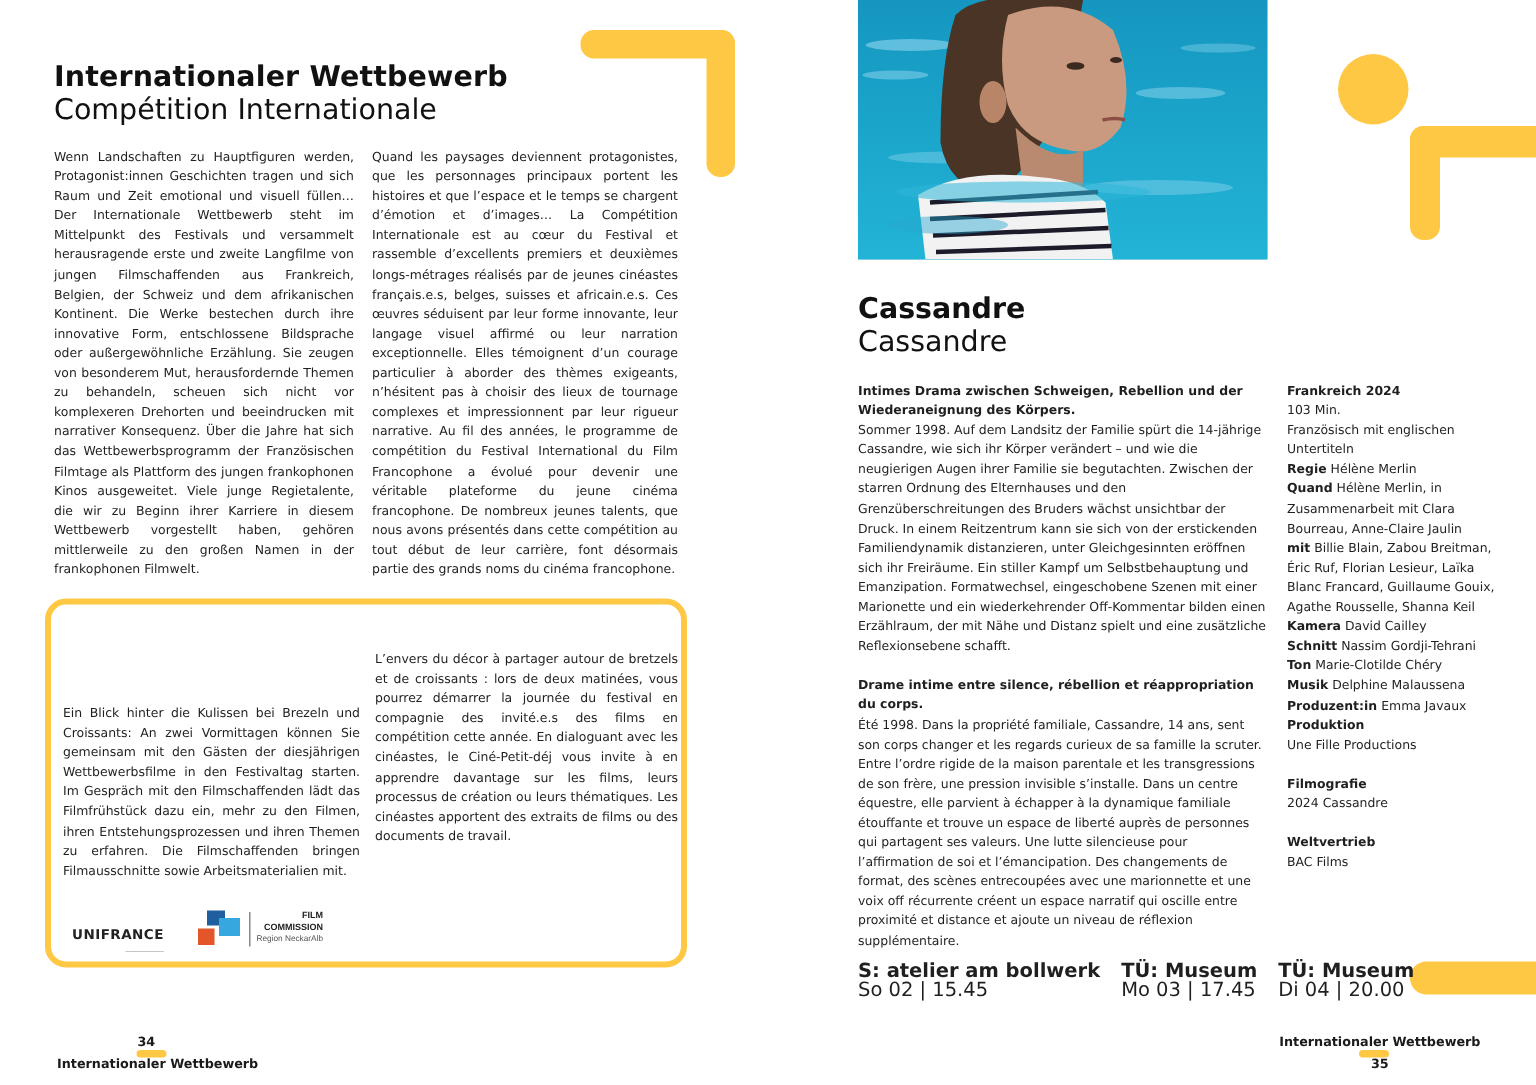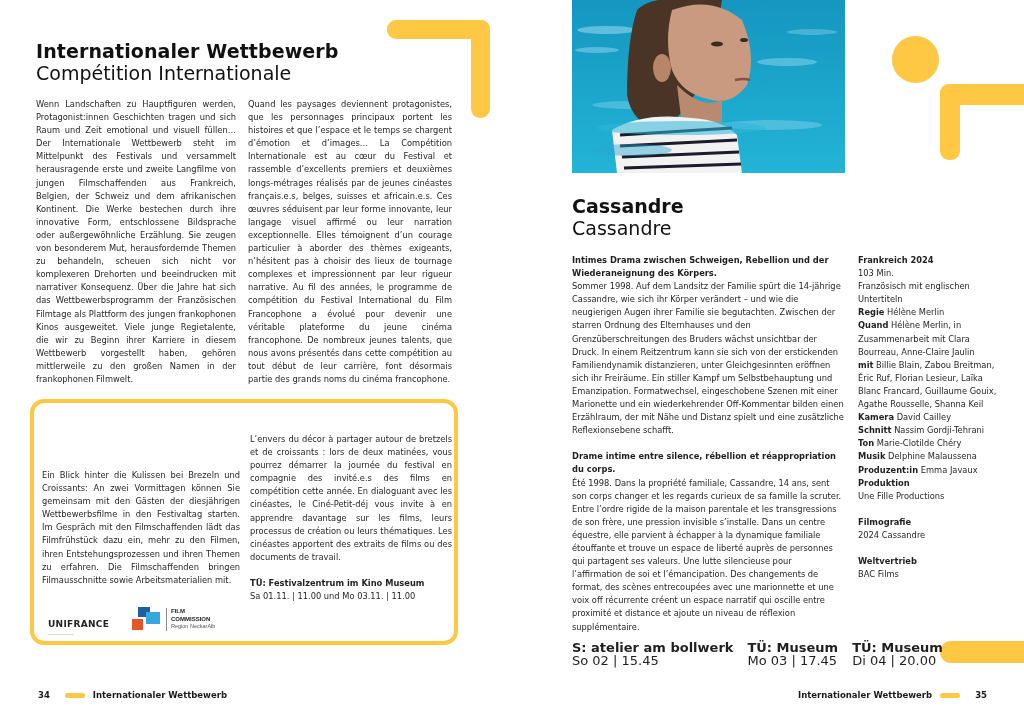--- a/index.html
+++ b/index.html
@@ -29,30 +29,30 @@
   #intro-col-fr { position: absolute; left: 248px; top: 98px; width: 204px; }
 
   #breakfast-box { position: absolute; left: 30px; top: 399px; width: 428px; height: 246px; border: 4px solid #fec844; border-radius: 14px; }
   #breakfast-title { position: absolute; left: 10px; top: 15px; }
   #breakfast-title .h-de { font-size: 19px; line-height: 22px; }
   #breakfast-title .h-fr { font-size: 19px; line-height: 22px; }
   #breakfast-de { position: absolute; left: 8px; top: 66px; width: 198px; }
   #breakfast-fr { position: absolute; left: 216px; top: 30px; width: 202px; }
   #breakfast-venue { margin-top: 13px; }
 
-  #logos { position: absolute; left: 14px; top: 202px; height: 30px; width: 200px; }
+  #logos { position: absolute; left: 14px; top: 202px; height: 30px; width: 200px; text-align: right; }
   #logo-unifrance { position: absolute; left: 0; top: 8px; }
   #logo-unifrance .name { font-family: "DejaVu Sans", sans-serif; font-weight: bold; font-size: 9px; letter-spacing: 0.3px; color: #222; }
   #logo-unifrance .tag { font-size: 3px; color: #555; display: block; margin-top: 1px; }
   #logo-fc { position: absolute; left: 84px; top: 2px; width: 120px; height: 26px; }
   .fc-sq { position: absolute; }
   #logo-fc .fc-text { position: absolute; left: 34px; top: 1px; padding-left: 4px; border-left: 1px solid #888; font-size: 6px; line-height: 7.5px; font-weight: bold; color: #222; }
   #logo-fc .fc-sub { font-weight: normal; color: #555; font-size: 5.5px; }
 
-  .footer { position: absolute; top: 690px; font-family: "DejaVu Sans", sans-serif; font-size: 8.5px; font-weight: bold; color: #1a1a1a; display: flex; align-items: center; }
+  .footer { position: absolute; top: 690px; font-family: "DejaVu Sans", sans-serif; font-size: 8.5px; font-weight: bold; color: #1a1a1a; display: flex; align-items: center; flex-direction: column; }
   .footer .pill { width: 20px; height: 5px; border-radius: 3px; background: #fec844; display: inline-block; }
   #footer-left { left: 38px; }
   #footer-left .num { margin-right: 15px; }
   #footer-left .pill { margin-right: 8px; }
   #footer-right { right: 37px; }
   #footer-right .pill { margin-left: 8px; margin-right: 15px; }
 
   
   #still-image { position: absolute; left: 60px; top: 0; width: 273px; height: 173px; overflow: hidden; background: #1aa6cc; }
   #film-title { position: absolute; left: 60px; top: 195px; }
@@ -83,24 +83,20 @@
       <div class="h-fr">Compétition Internationale</div>
     </div>
 
     <p id="intro-col-de" class="body-text" lang="de">Wenn Landschaften zu Hauptfiguren werden, Protagonist:innen Geschichten tragen und sich Raum und Zeit emotional und visuell füllen… Der Internationale Wettbewerb steht im Mittelpunkt des Festivals und versammelt herausragende erste und zweite Langfilme von jungen Filmschaffenden aus Frankreich, Belgien, der Schweiz und dem afrikanischen Kontinent. Die Werke bestechen durch ihre innovative Form, entschlossene Bildsprache oder außergewöhnliche Erzählung. Sie zeugen von besonderem Mut, herausfordernde Themen zu behandeln, scheuen sich nicht vor komplexeren Drehorten und beeindrucken mit narrativer Konsequenz. Über die Jahre hat sich das Wettbewerbsprogramm der Französischen Filmtage als Plattform des jungen frankophonen Kinos ausgeweitet. Viele junge Regietalente, die wir zu Beginn ihrer Karriere in diesem Wettbewerb vorgestellt haben, gehören mittlerweile zu den großen Namen in der frankophonen Filmwelt.</p>
     <p id="intro-col-fr" class="body-text" lang="fr">Quand les paysages deviennent protagonistes, que les personnages principaux portent les histoires et que l’espace et le temps se chargent d’émotion et d’images… La Compétition Internationale est au cœur du Festival et rassemble d’excellents premiers et deuxièmes longs-métrages réalisés par de jeunes cinéastes français.e.s, belges, suisses et africain.e.s. Ces œuvres séduisent par leur forme innovante, leur langage visuel affirmé ou leur narration exceptionnelle. Elles témoignent d’un courage particulier à aborder des thèmes exigeants, n’hésitent pas à choisir des lieux de tournage complexes et impressionnent par leur rigueur narrative. Au fil des années, le programme de compétition du Festival International du Film Francophone a évolué pour devenir une véritable plateforme du jeune cinéma francophone. De nombreux jeunes talents, que nous avons présentés dans cette compétition au tout début de leur carrière, font désormais partie des grands noms du cinéma francophone.</p>
 
     <div id="breakfast-box">
       <p id="breakfast-de" class="body-text" lang="de">Ein Blick hinter die Kulissen bei Brezeln und Croissants: An zwei Vormittagen können Sie gemeinsam mit den Gästen der diesjährigen Wettbewerbsfilme in den Festivaltag starten. Im Gespräch mit den Filmschaffenden lädt das Filmfrühstück dazu ein, mehr zu den Filmen, ihren Entstehungsprozessen und ihren Themen zu erfahren. Die Filmschaffenden bringen Filmausschnitte sowie Arbeitsmaterialien mit.</p>
       <div id="breakfast-fr">
         <p class="body-text" lang="fr">L’envers du décor à partager autour de bretzels et de croissants : lors de deux matinées, vous pourrez démarrer la journée du festival en compagnie des invité.e.s des films en compétition cette année. En dialoguant avec les cinéastes, le Ciné-Petit-déj vous invite à en apprendre davantage sur les films, leurs processus de création ou leurs thématiques. Les cinéastes apportent des extraits de films ou des documents de travail.</p>
-        <div id="breakfast-venue" class="body-text-left">
-          <div class="bold">TÜ: Festivalzentrum im Kino Museum</div>
-          <div>Sa 01.11. | 11.00 und Mo 03.11. | 11.00</div>
-        </div>
       </div>
 
       <div id="logos">
         <div id="logo-unifrance">
           <span class="name">UNIFRANCE</span>
           <span class="tag">────────────</span>
         </div>
         <div id="logo-fc">
           <div class="fc-sq" style="left:6px; top:0; width:12px; height:10px; background:#1f5f9e;"></div>
           <div class="fc-sq" style="left:14px; top:5px; width:14px; height:12px; background:#36a8df;"></div>

